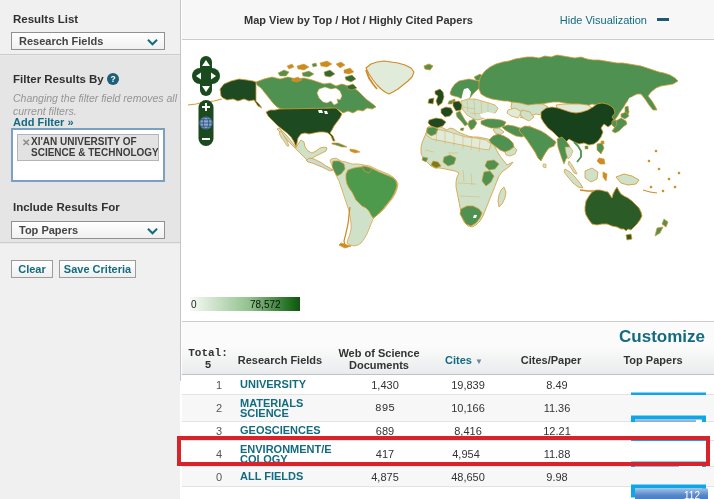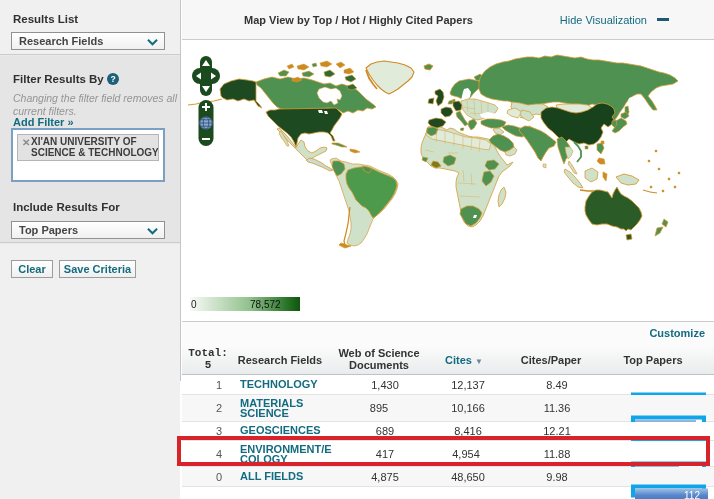--- a/index.html
+++ b/index.html
@@ -234,47 +234,47 @@
     <line x1="8.7" y1="63.8" x2="19.3" y2="63.8"></line>
     <line x1="8.7" y1="70.2" x2="19.3" y2="70.2"></line>
   </g>
 </svg>
 
 <div class="abs" style="left:190px;top:297px;width:110px;height:14px;background:linear-gradient(90deg,#f8faf7,#8fc08b 55%,#1d6b1d 92%,#145214);"></div>
 <div class="abs" style="left:191px;top:299px;font-size:10px;color:#222;">0</div>
 <div class="abs" style="left:250px;top:299px;font-size:10px;color:#111;">78,572</div>
 
 <div id="rpthdr">
-  <div class="abs teal" style="right:9px;top:5px;font-size:11px;font-weight:bold;">Customize</div>
+  <div class="abs teal" style="right:9px;top:5px;font-size:17px;font-weight:bold;">Customize</div>
 </div>
 
 <div id="colhdr">
   <div class="colh" style="left:6px;top:3px;width:40px;font-family:Liberation Mono, monospace;">Total:<br>5</div>
   <div class="colh" style="left:43px;top:10px;width:110px;">Research Fields</div>
   <div class="colh" style="left:142px;top:3px;width:110px;">Web of Science<br>Documents</div>
   <div class="colh" style="left:252px;top:10px;width:60px;color:#136b80;">Cites <span style="color:#6b8699;font-size:8px;">▼</span></div>
   <div class="colh" style="left:324px;top:10px;width:90px;">Cites/Paper</div>
   <div class="colh" style="left:426px;top:10px;width:90px;">Top Papers</div>
 </div>
 
   <div class="row" style="top:375px;height:20px;background:#ffffff;">
     <div class="abs gray" style="left:14px;width:26px;text-align:right;top:50%;transform:translateY(-50%);">1</div>
-    <div class="abs field" style="left:58px;width:130px;top:50%;transform:translateY(-50%);">TECHNOLOGY</div>
+    <div class="abs field" style="left:58px;width:130px;top:50%;transform:translateY(-50%);">UNIVERSITY</div>
     <div class="abs num" style="left:163px;width:80px;top:50%;transform:translateY(-50%);">1,430</div>
-    <div class="abs num" style="left:246px;width:80px;top:50%;transform:translateY(-50%);">12,137</div>
+    <div class="abs num" style="left:246px;width:80px;top:50%;transform:translateY(-50%);">19,839</div>
     <div class="abs num" style="left:335px;width:80px;top:50%;transform:translateY(-50%);">8.49</div>
     <div class="abs bartrack" style="left:449px;top:50%;transform:translateY(-50%);">
       <div class="barfill" style="width:73px;"></div>
       <div class="barnum" style="color:#ffffff;">28</div>
     </div>
   </div>
   <div class="row" style="top:395px;height:27px;background:#f7f7f7;">
     <div class="abs gray" style="left:14px;width:26px;text-align:right;top:50%;transform:translateY(-50%);">2</div>
     <div class="abs field" style="left:58px;width:130px;top:4px;">MATERIALS<br>SCIENCE</div>
-    <div class="abs num" style="left:157px;width:80px;top:50%;transform:translateY(-50%);">895</div>
+    <div class="abs num" style="left:163px;width:80px;top:50%;transform:translateY(-50%);font-family:Liberation Mono, monospace;">895</div>
     <div class="abs num" style="left:246px;width:80px;top:50%;transform:translateY(-50%);">10,166</div>
     <div class="abs num" style="left:335px;width:80px;top:50%;transform:translateY(-50%);">11.36</div>
     <div class="abs bartrack" style="left:449px;top:50%;transform:translateY(-50%);">
       <div class="barfill" style="width:61px;"></div>
       <div class="barnum" style="color:#333333;">19</div>
     </div>
   </div>
   <div class="row" style="top:422px;height:19px;background:#ffffff;">
     <div class="abs gray" style="left:14px;width:26px;text-align:right;top:50%;transform:translateY(-50%);">3</div>
     <div class="abs field" style="left:58px;width:130px;top:50%;transform:translateY(-50%);">GEOSCIENCES</div>

